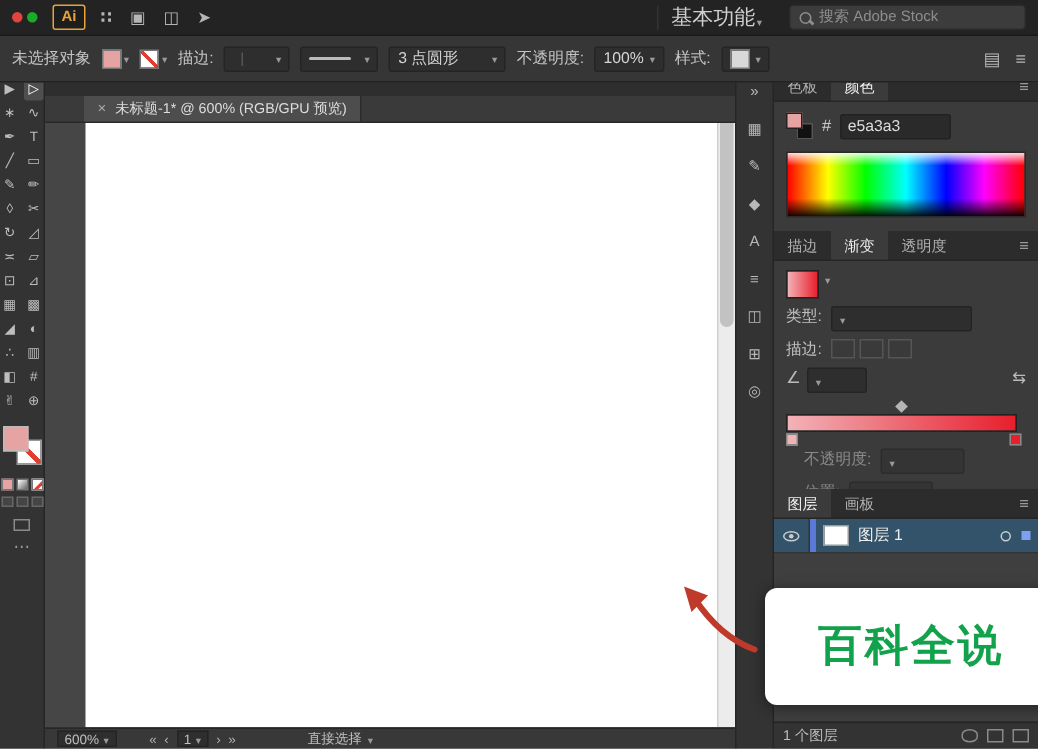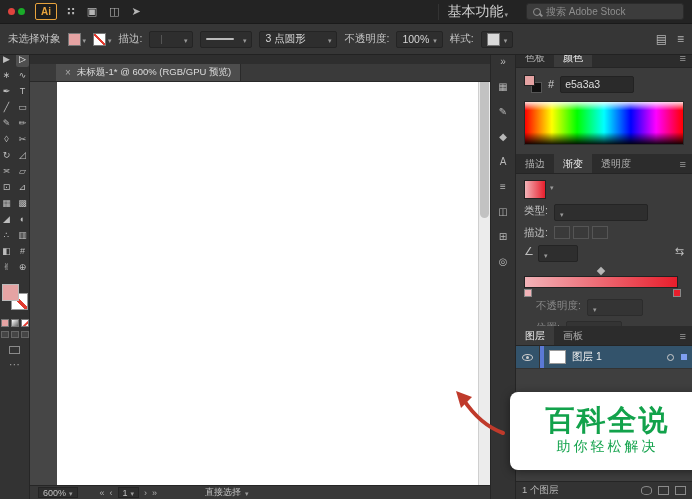--- a/index.html
+++ b/index.html
@@ -503,16 +503,15 @@
     </section>
   </div>
 
   <svg class="arrow" width="55" height="48" viewBox="0 0 55 48">
     <path class="shaft" d="M50 44 C 36 39, 22 28, 10 10"></path>
     <path class="head" d="M3 2 L19 8 L8 19 Z"></path>
   </svg>
 
   <div class="watermark">
     <div class="wm-title">百科全说</div>
-    <div class="wm-sub">助你轻松解决</div>
   </div>
 
 </div>
 
 </body></html>

